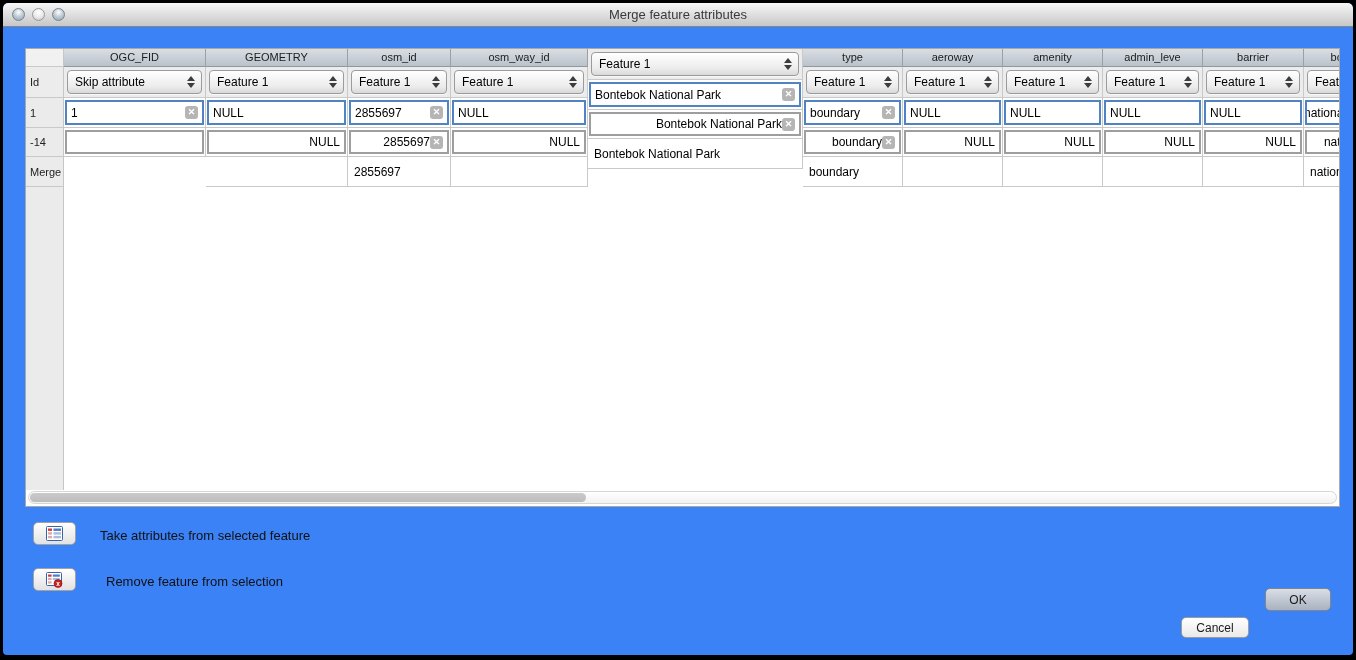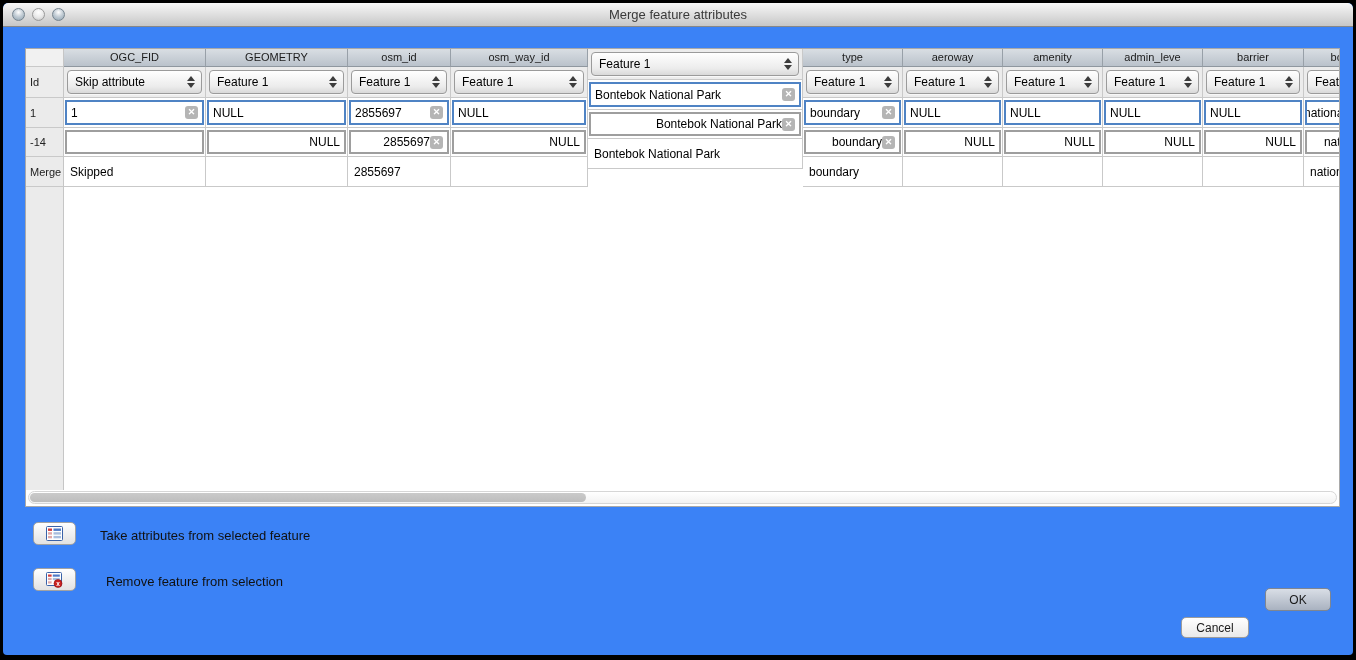--- a/index.html
+++ b/index.html
@@ -104,21 +104,20 @@
             <div class="ledit">
               <span class="val">1</span>
               <span class="clear-icon"></span>
             </div>
           </div>
           <div class="cellrow row-f2">
             <div class="ledit">
               <span class="val"></span>
             </div>
           </div>
-          <div class="cellrow row-merge">Skipped</div>
         </div>
         <div class="col" style="width: 142px;">
           <div class="hcell">GEOMETRY</div>
           <div class="cellrow row-combo">
             <div class="combobox">
               <div class="combo-label">Feature 1</div>
               <div class="combo-arrows">
                 <span class="tri-up"></span>
                 <span class="tri-down"></span>
               </div>

